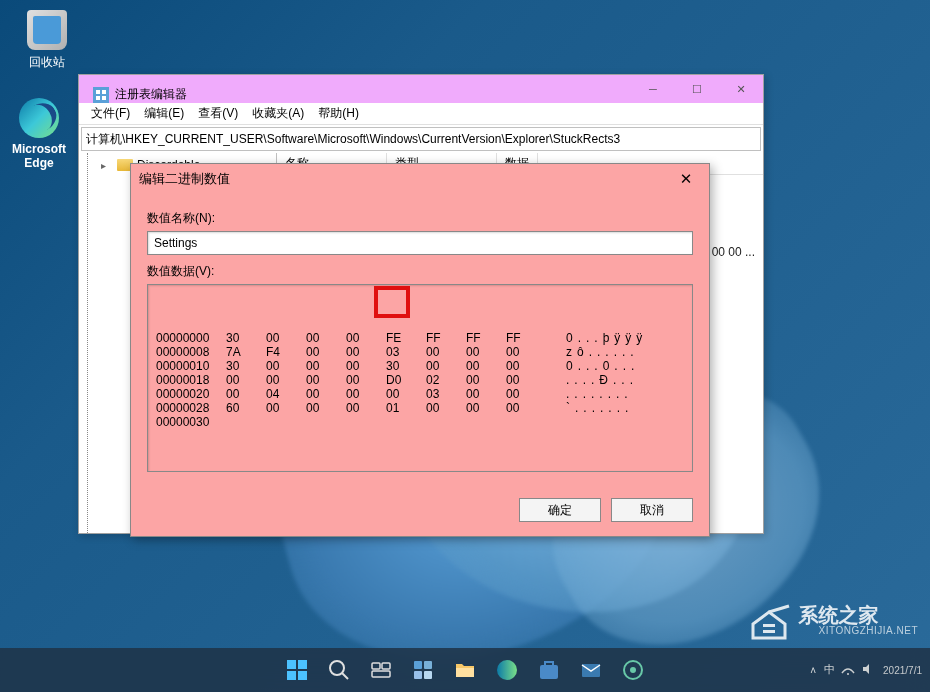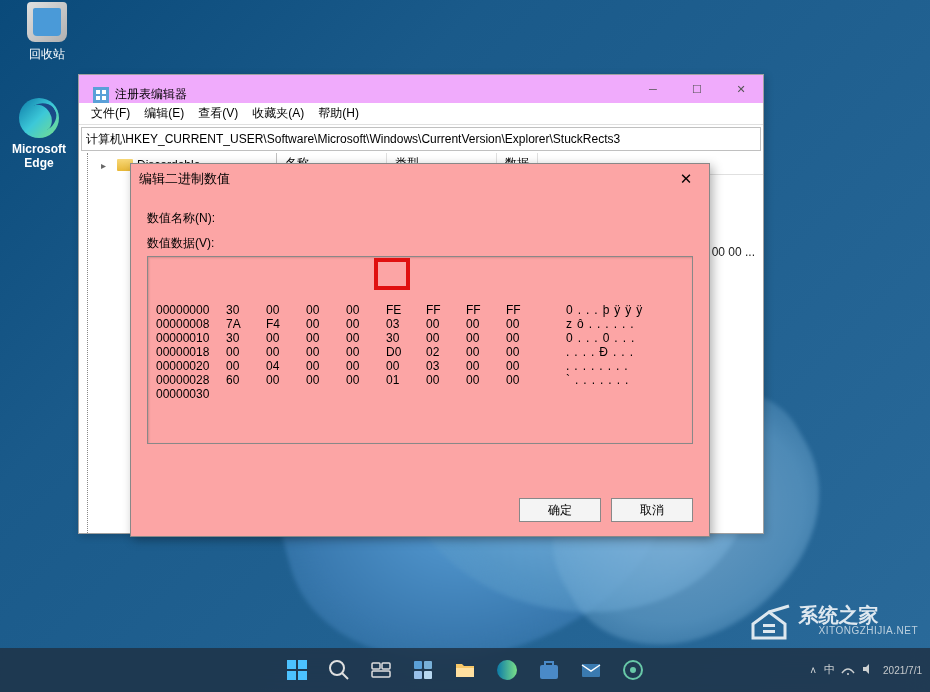--- a/index.html
+++ b/index.html
@@ -8,21 +8,21 @@
 
 .wallpaper { position: absolute; inset: 0; overflow: hidden; }
 .bloom { position: absolute; border-radius: 50% 40% 60% 50%; filter: blur(2px); }
 .bloom1 { width: 400px; height: 300px; bottom: 40px; left: 280px; background: radial-gradient(ellipse, #5aa0d8 0%, #3a7ab0 60%, transparent 100%); transform: rotate(-15deg); }
 .bloom2 { width: 350px; height: 280px; bottom: 80px; left: 400px; background: radial-gradient(ellipse, #88c0e8 0%, #5a9ac8 60%, transparent 100%); transform: rotate(20deg); opacity: 0.7; }
 .bloom3 { width: 280px; height: 220px; bottom: 60px; left: 550px; background: radial-gradient(ellipse, #a8d0f0 0%, #78b0d8 60%, transparent 100%); transform: rotate(-30deg); opacity: 0.5; }
 
 
 .desktop-icon { position: absolute; width: 70px; text-align: center; color: #fff; font-size: 12px; cursor: pointer; }
 .desktop-icon .icon-img { width: 40px; height: 40px; margin: 0 auto 4px; }
-.recycle-bin-icon { top: 2px; left: 12px; }
+.recycle-bin-icon { top: 10px; left: 12px; }
 .recycle-bin-icon .icon-img { background: linear-gradient(135deg, #e0e0e0, #b0b0b0); border-radius: 4px 4px 8px 8px; position: relative; }
 .recycle-bin-icon .icon-img::before { content: ''; position: absolute; inset: 6px; background: #4a9ad8; border-radius: 2px 2px 4px 4px; }
 .edge-icon { top: 98px; left: 4px; font-weight: bold; }
 .edge-icon .icon-img { background: linear-gradient(135deg, #0c7aa8, #3cc8d8, #7ae088); border-radius: 50%; position: relative; }
 .edge-icon .icon-img::after { content: ''; position: absolute; width: 28px; height: 28px; right: 2px; top: 6px; border-radius: 50%; border-right: 6px solid #1a4a88; transform: rotate(-30deg); }
 
 
 .win-regedit { position: absolute; left: 78px; top: 74px; width: 686px; height: 460px; background: #fff; border: 1px solid #a0a0a0; box-shadow: 2px 2px 8px rgba(0,0,0,0.2); }
 .titlebar { height: 28px; display: flex; align-items: flex-end; padding-left: 14px; font-size: 12px; background: #f0abfc; }
 .titlebar .app-icon { width: 16px; height: 16px; background: #5aa0d8; margin-right: 6px; display: flex; align-items: center; justify-content: center; }
@@ -144,20 +144,21 @@
   <span class="remnant-data">3 00 00 00 ...</span>
 </div>
 
 <div class="dlg-editbinary">
   <div class="dlg-titlebar">
     <span>编辑二进制数值</span>
     <button class="dlg-close">✕</button>
   </div>
   <div class="dlg-body">
     <div class="dlg-label">数值名称(N):</div>
+    <input class="dlg-input" readonly="" value="Settings" style="">
     <div class="dlg-label">数值数据(V):</div>
     <div class="hex-view" id="hexview">
       <div class="red-box" style="left:226px; top:1px; width:36px; height:32px;"></div>
     <div class="hex-line"><span class="hex-offset">00000000</span><span class="hex-byte">30</span><span class="hex-byte">00</span><span class="hex-byte">00</span><span class="hex-byte">00</span><span class="hex-byte">FE</span><span class="hex-byte">FF</span><span class="hex-byte">FF</span><span class="hex-byte">FF</span><span class="hex-ascii">0...þÿÿÿ</span></div><div class="hex-line"><span class="hex-offset">00000008</span><span class="hex-byte">7A</span><span class="hex-byte">F4</span><span class="hex-byte">00</span><span class="hex-byte">00</span><span class="hex-byte">03</span><span class="hex-byte">00</span><span class="hex-byte">00</span><span class="hex-byte">00</span><span class="hex-ascii">zô......</span></div><div class="hex-line"><span class="hex-offset">00000010</span><span class="hex-byte">30</span><span class="hex-byte">00</span><span class="hex-byte">00</span><span class="hex-byte">00</span><span class="hex-byte">30</span><span class="hex-byte">00</span><span class="hex-byte">00</span><span class="hex-byte">00</span><span class="hex-ascii">0...0...</span></div><div class="hex-line"><span class="hex-offset">00000018</span><span class="hex-byte">00</span><span class="hex-byte">00</span><span class="hex-byte">00</span><span class="hex-byte">00</span><span class="hex-byte">D0</span><span class="hex-byte">02</span><span class="hex-byte">00</span><span class="hex-byte">00</span><span class="hex-ascii">....Ð...</span></div><div class="hex-line"><span class="hex-offset">00000020</span><span class="hex-byte">00</span><span class="hex-byte">04</span><span class="hex-byte">00</span><span class="hex-byte">00</span><span class="hex-byte">00</span><span class="hex-byte">03</span><span class="hex-byte">00</span><span class="hex-byte">00</span><span class="hex-ascii">........</span></div><div class="hex-line"><span class="hex-offset">00000028</span><span class="hex-byte">60</span><span class="hex-byte">00</span><span class="hex-byte">00</span><span class="hex-byte">00</span><span class="hex-byte">01</span><span class="hex-byte">00</span><span class="hex-byte">00</span><span class="hex-byte">00</span><span class="hex-ascii">`.......</span></div><div class="hex-line"><span class="hex-offset">00000030</span><span class="hex-byte"></span><span class="hex-byte"></span><span class="hex-byte"></span><span class="hex-byte"></span><span class="hex-byte"></span><span class="hex-byte"></span><span class="hex-byte"></span><span class="hex-byte"></span><span class="hex-ascii"></span></div></div>
   </div>
   <div class="dlg-buttons">
     <button>确定</button>
     <button>取消</button>
   </div>
 </div>

